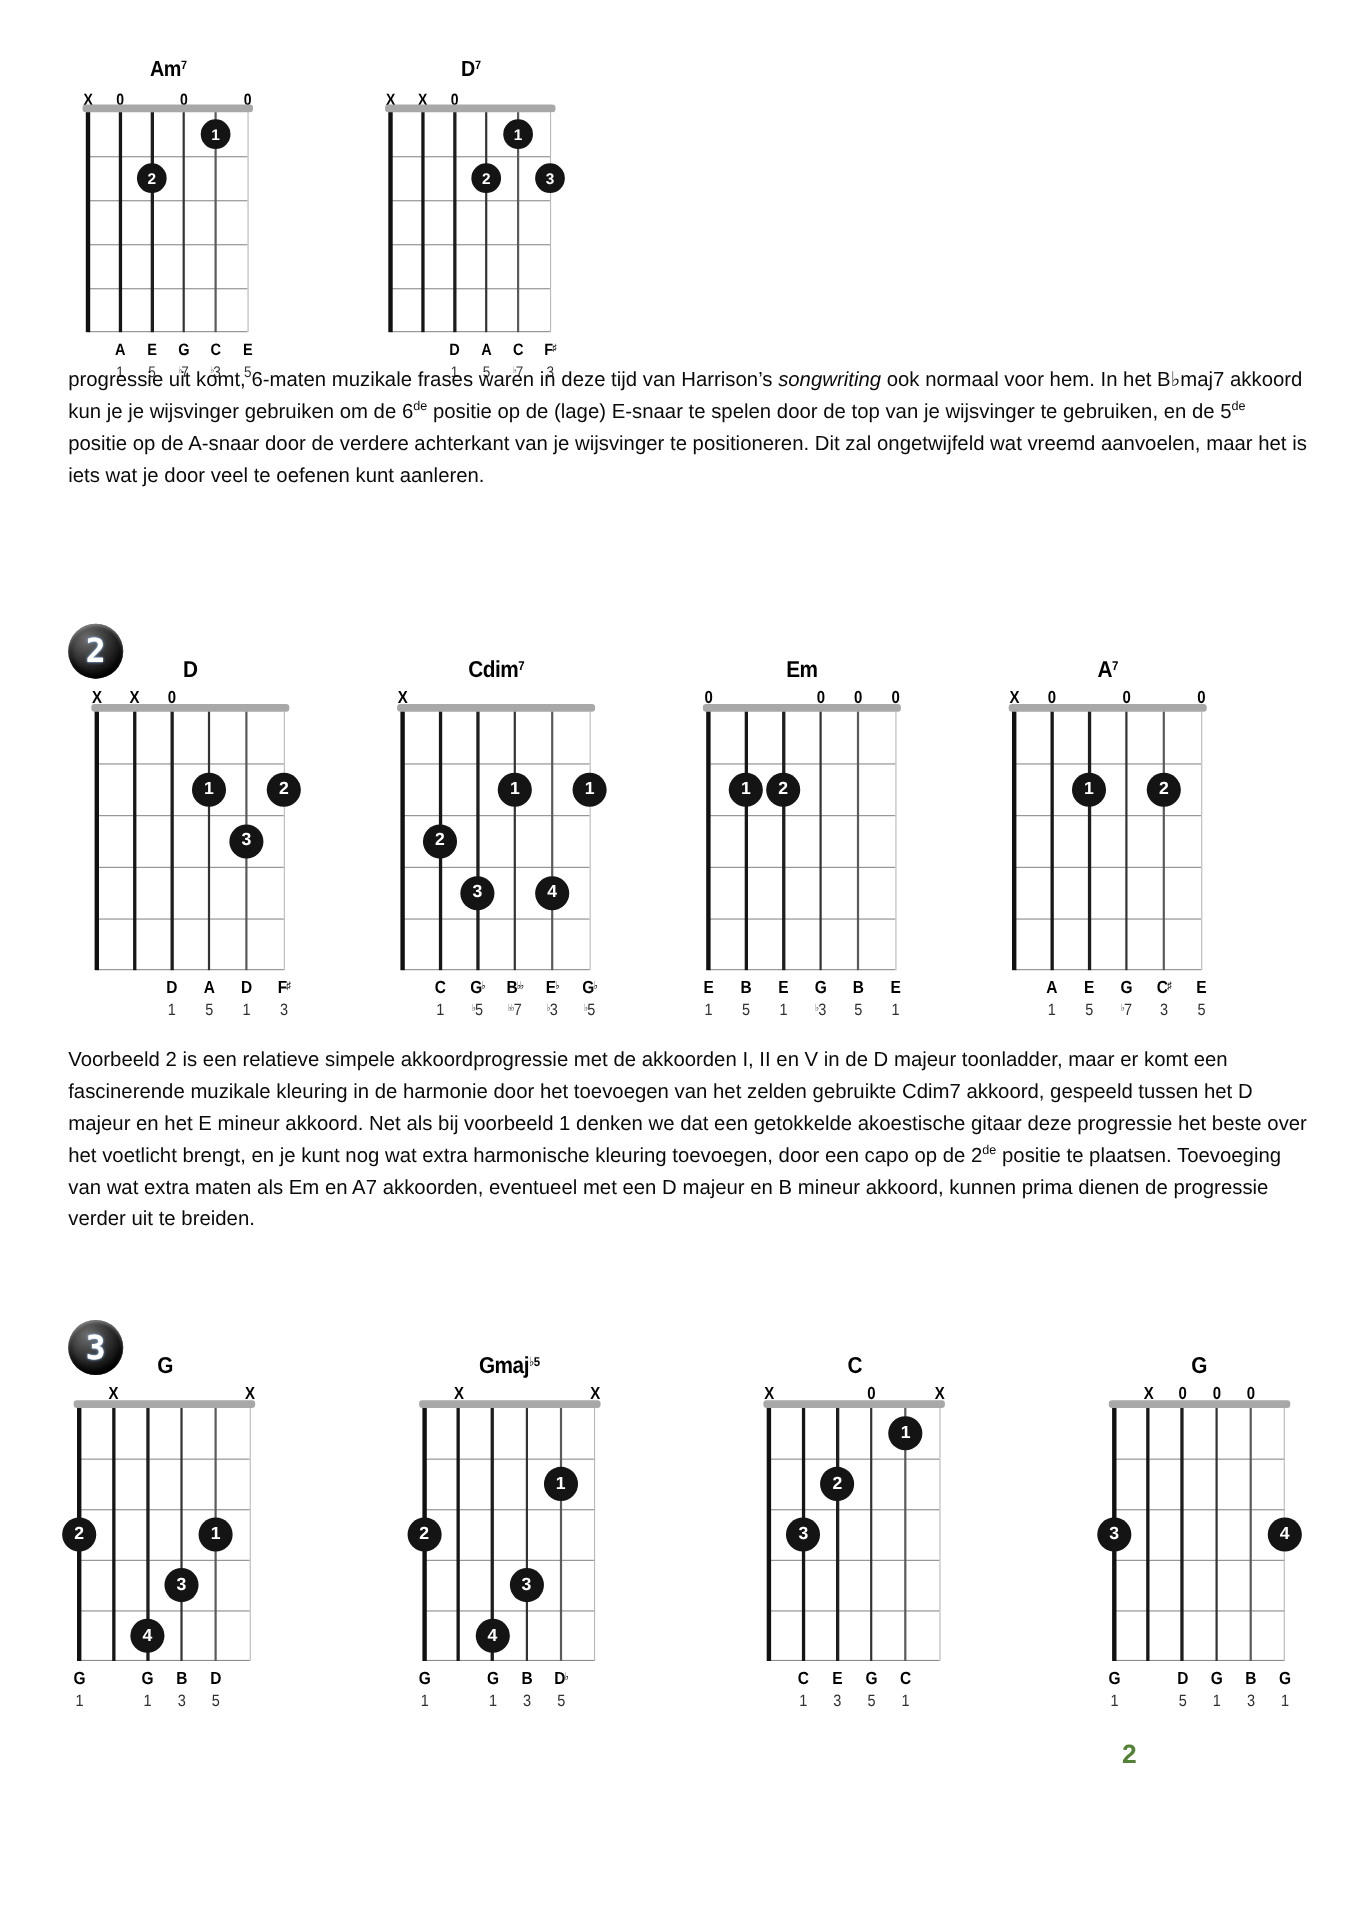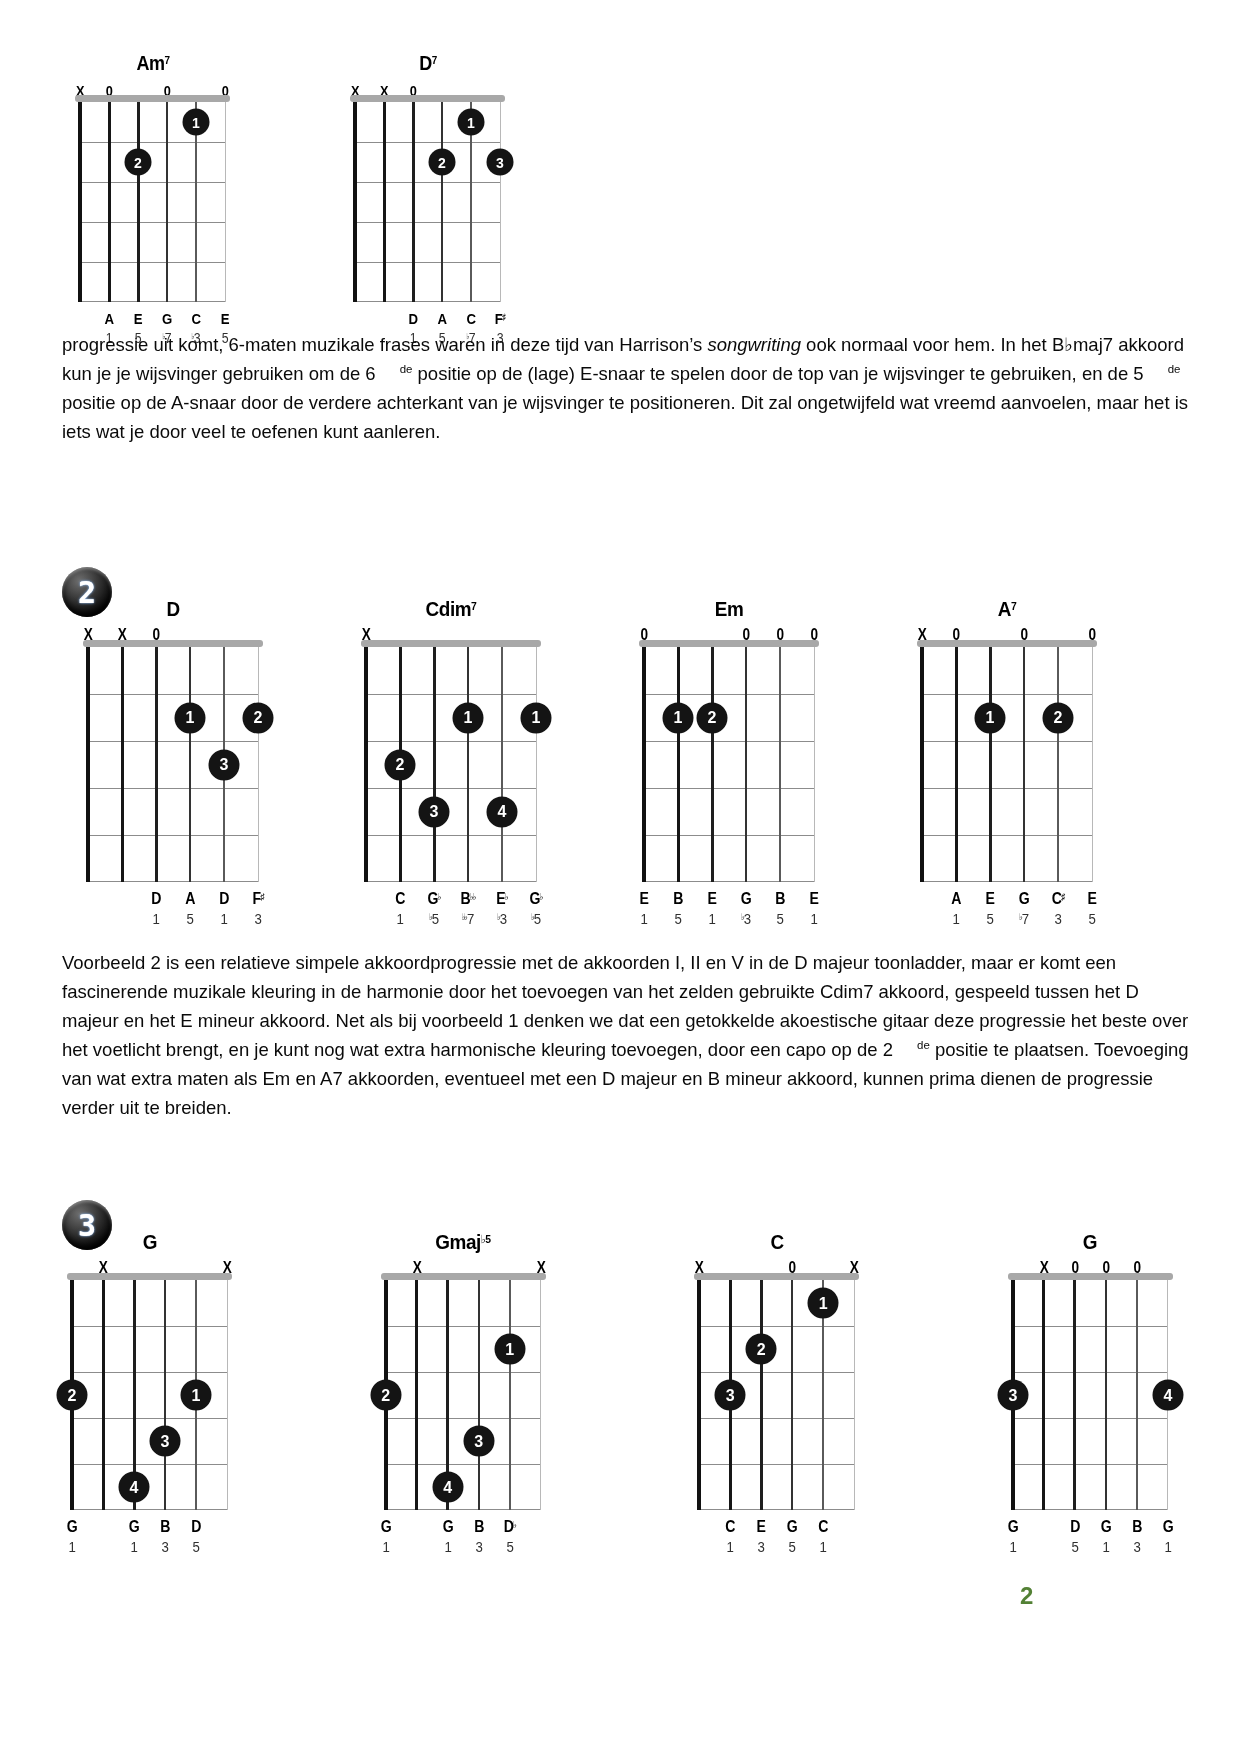--- a/index.html
+++ b/index.html
@@ -5,21 +5,21 @@
   html,body { margin:0; padding:0; }
   body {
     position:relative; width:1240px; height:1753px; background:#ffffff;
     font-family:"Liberation Sans","DejaVu Sans",sans-serif; color:#000;
     overflow:hidden;
   }
   .body-text { position:absolute; font-size:18.5px; line-height:29px; margin:0; color:#0a0a0a; }
   #p1 { top:330px; left:62px; width:1128px; }
   #p2 { top:948px; left:62px; width:1128px; }
   .body-text em { font-style:italic; }
-  .psup { font-size:0.62em; line-height:0;margin-left:24px; }
+  .psup { font-size:0.62em; line-height:0; }
 
   .chord-section { position:absolute; left:0; width:1240px; }
   #sec-top { top:52px; left:80px; display:flex; gap:130px; }
   #sec-2 { top:563px; }
   #sec-3 { top:1196px; }
   #row-2 { display:flex; padding-left:88px; gap:108px; margin-top:34px; }
   #row-3 { display:flex; justify-content:space-between; padding:0 72px; margin-top:34px; }
 
   .badge {
     position:absolute; left:62px; top:4px; width:50px; height:50px; border-radius:50%;

